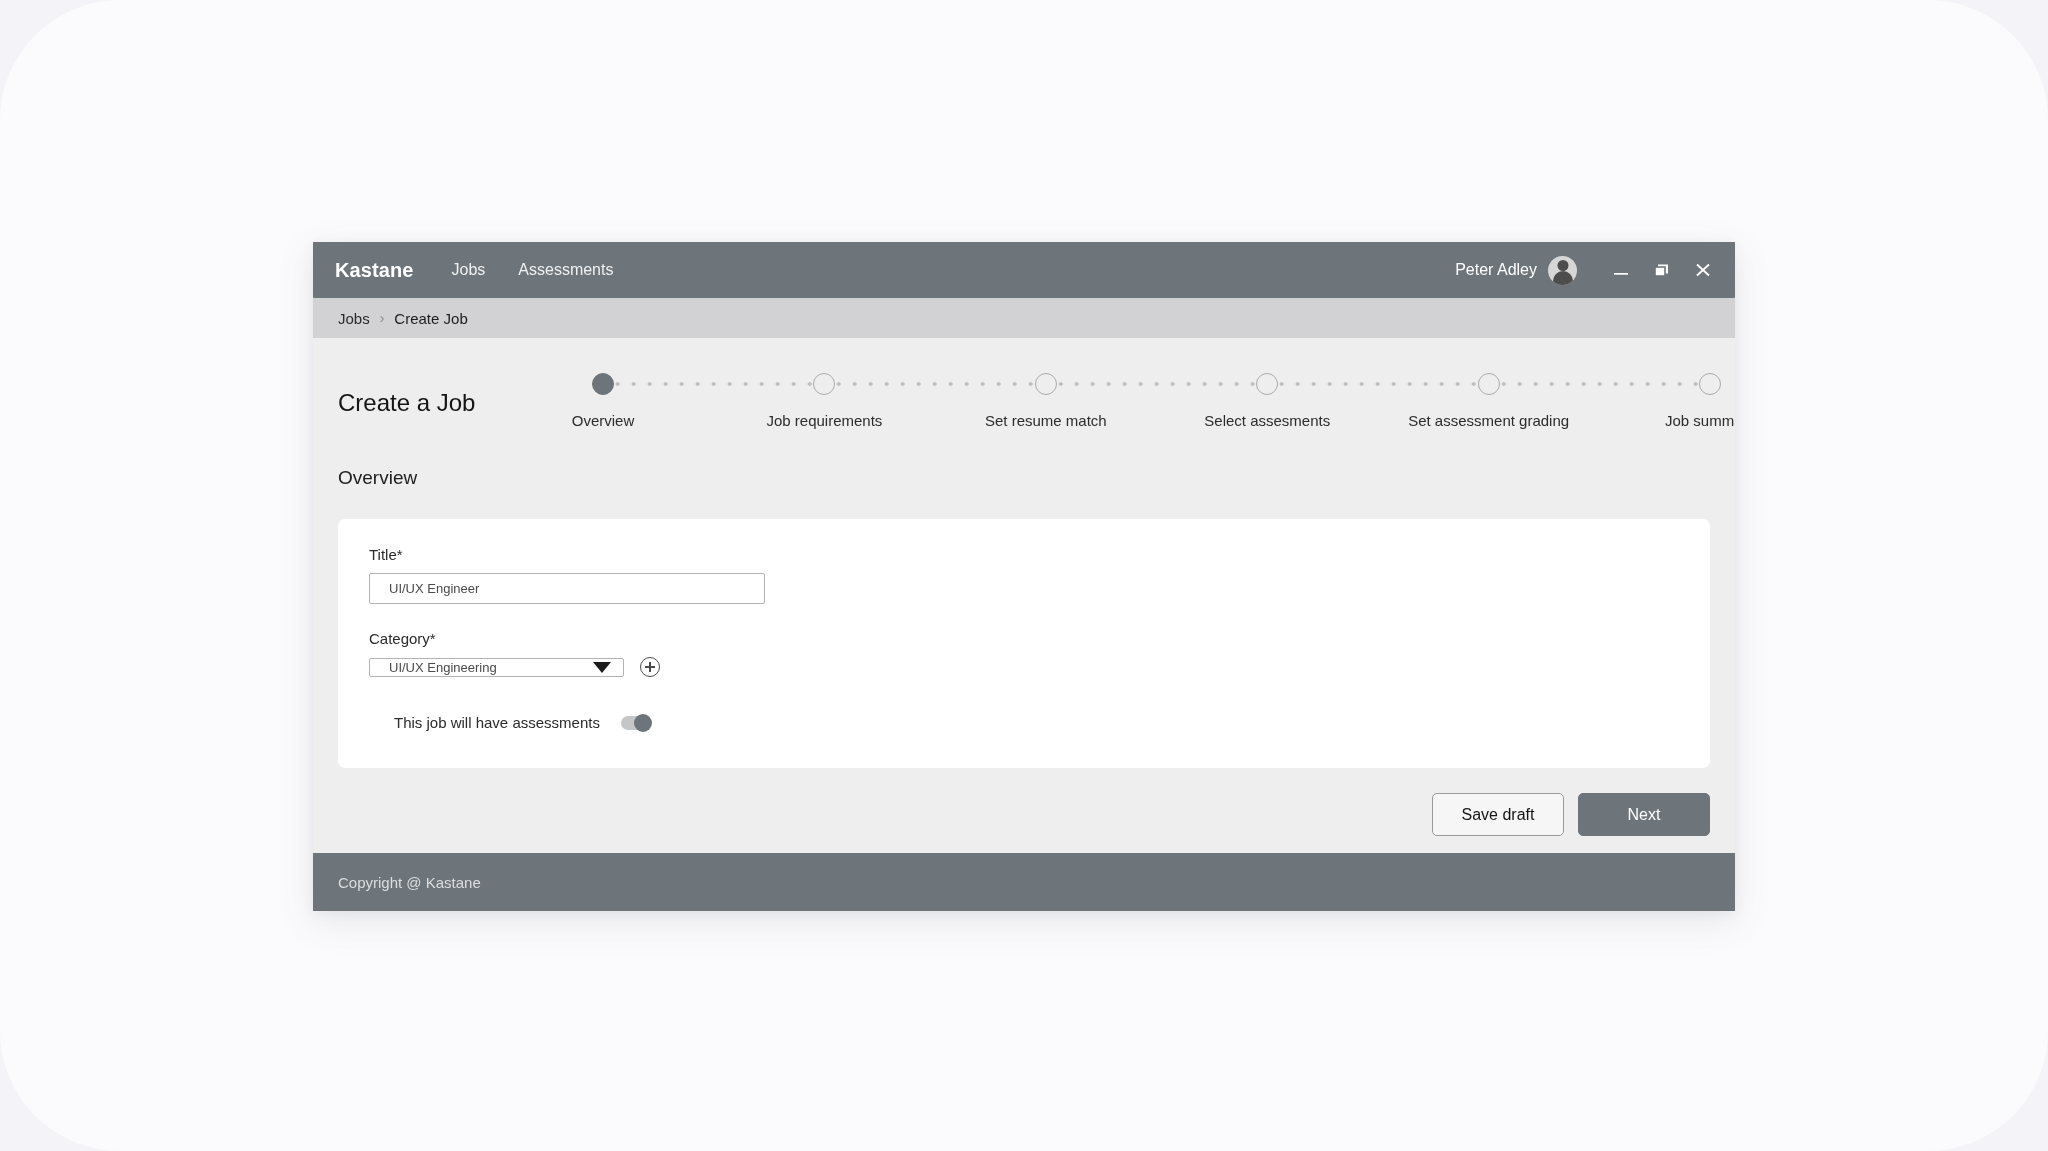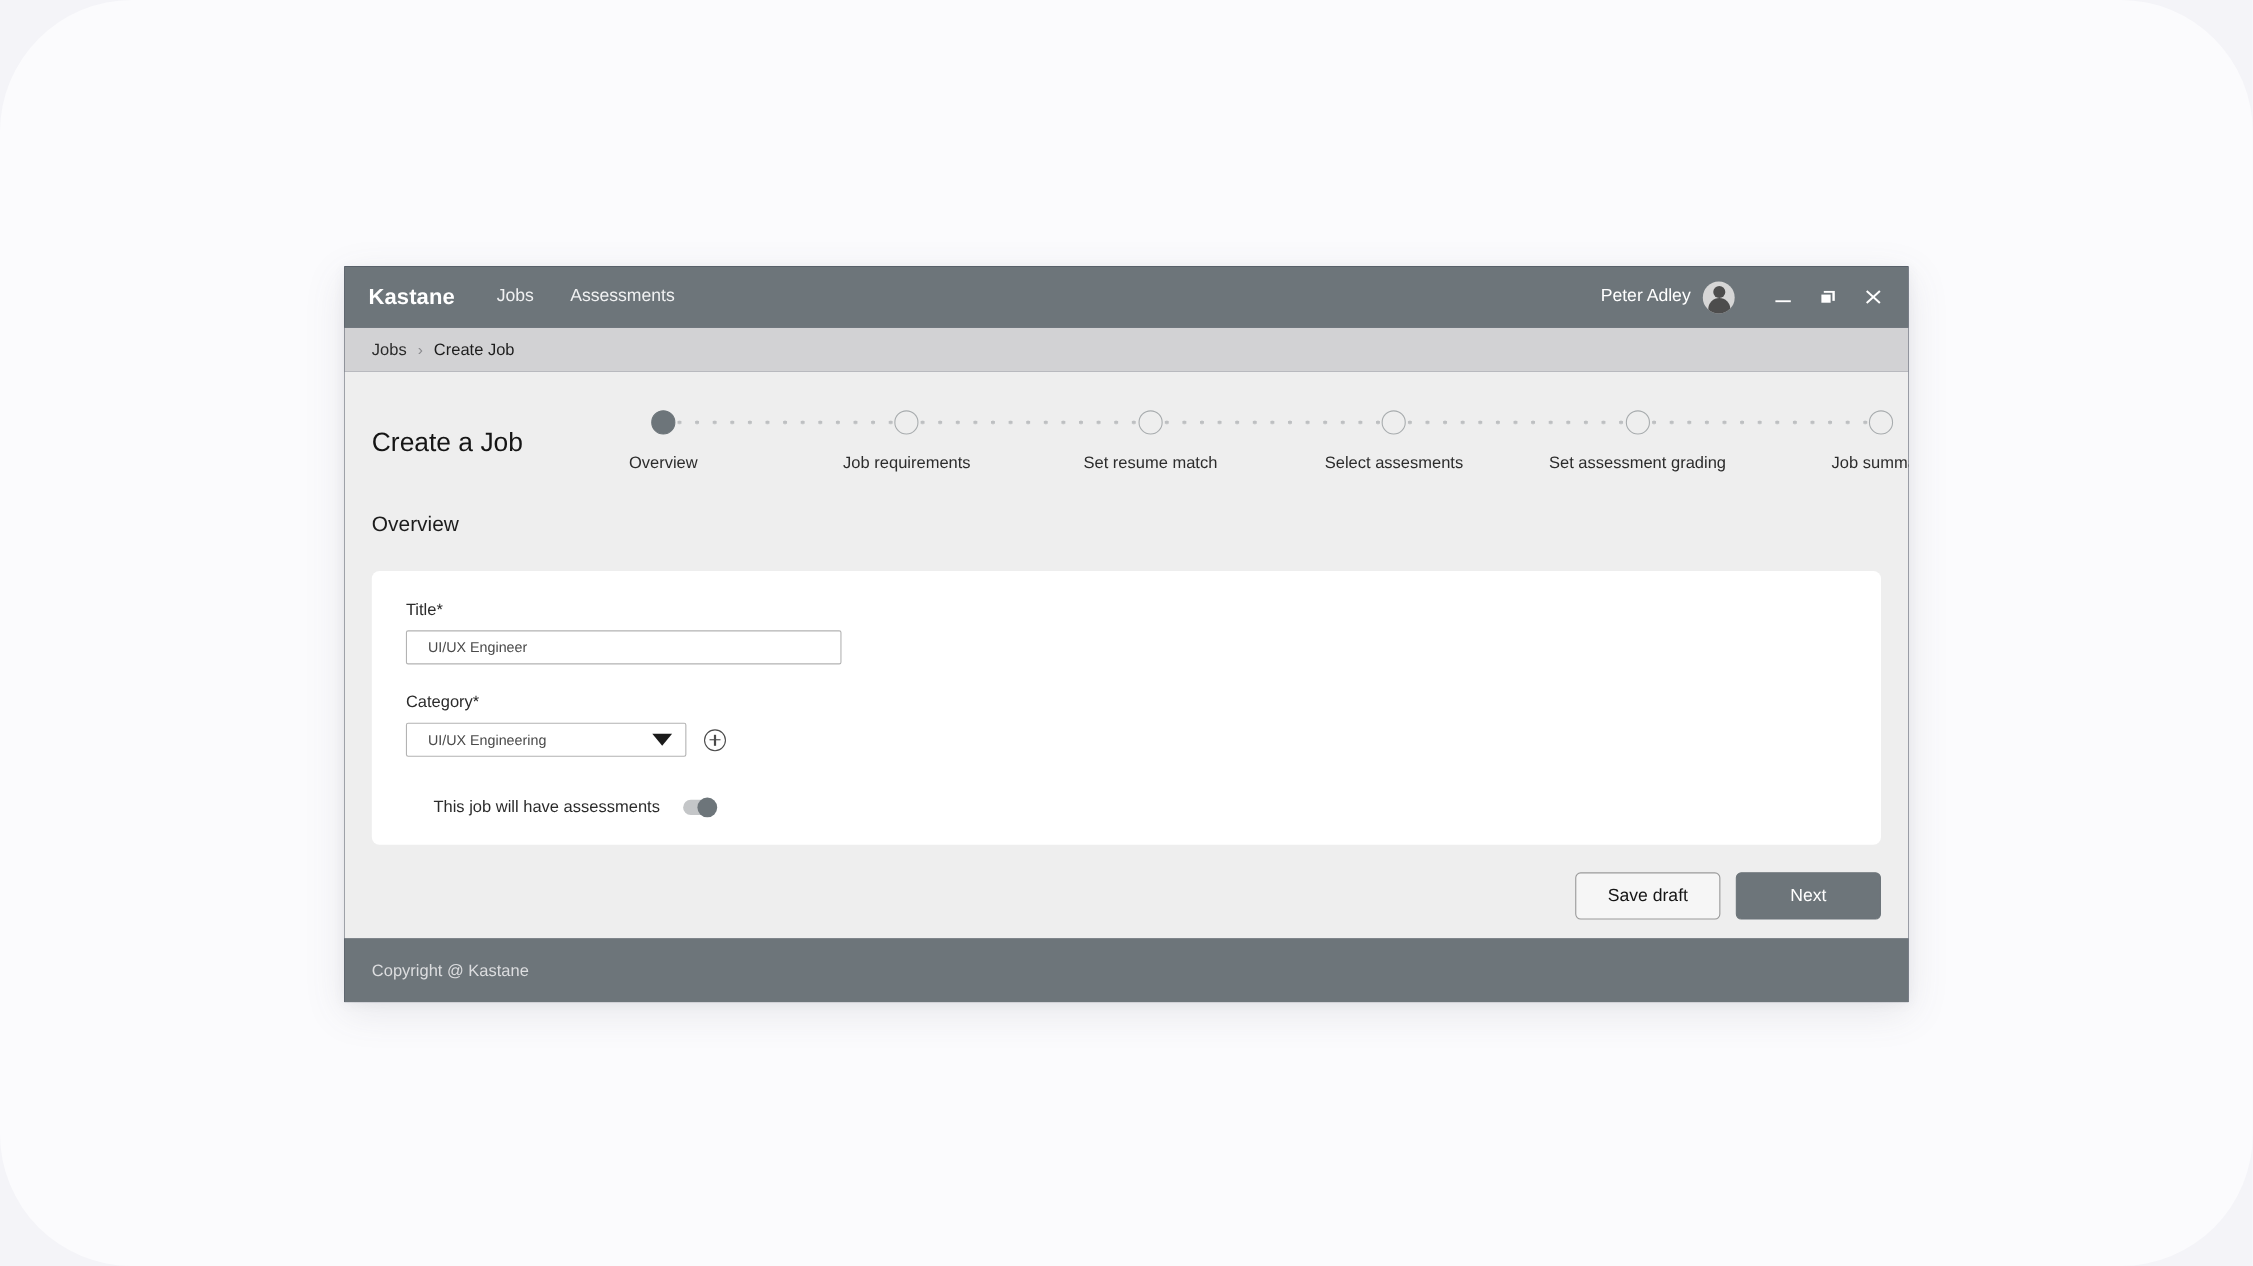--- a/index.html
+++ b/index.html
@@ -14,21 +14,21 @@
     position:absolute; left:0; top:0; width:2048px; height:1151px;
     background:#fbfbfd;
     border-radius:120px;
   }
 
   
   #app-window{
     position:absolute;
     left:313px; top:242px;
     width:1422px; height:669px;
-    background:#0f172a;
+    background:#fde047;
     box-shadow:0 10px 34px rgba(90,95,110,.13), 0 2px 10px rgba(90,95,110,.07);
     overflow:hidden;
     display:flex; flex-direction:column;
   }
 
   
   .titlebar{
     height:56px; flex:0 0 56px;
     background:#6d757a;
     display:flex; align-items:center;
@@ -148,21 +148,21 @@
     border-radius:2px;
     display:flex; align-items:center;
     padding-left:19px;
     font-size:13px; color:#4a4a4a;
     cursor:text;
   }
   .field-group + .field-group{ margin-top:26px; }
 
   .select-row{ display:flex; align-items:center; gap:16px; }
   .select-box{
-    width:255px; height:31px;
+    width:255px; height:19px;
     border:1px solid #b3b3b3;
     background:#ffffff;
     border-radius:2px;
     display:flex; align-items:center;
     padding:0 12px 0 19px;
     font-size:13px; color:#4a4a4a;
     cursor:pointer;
     justify-content:space-between;
   }
   .caret{

